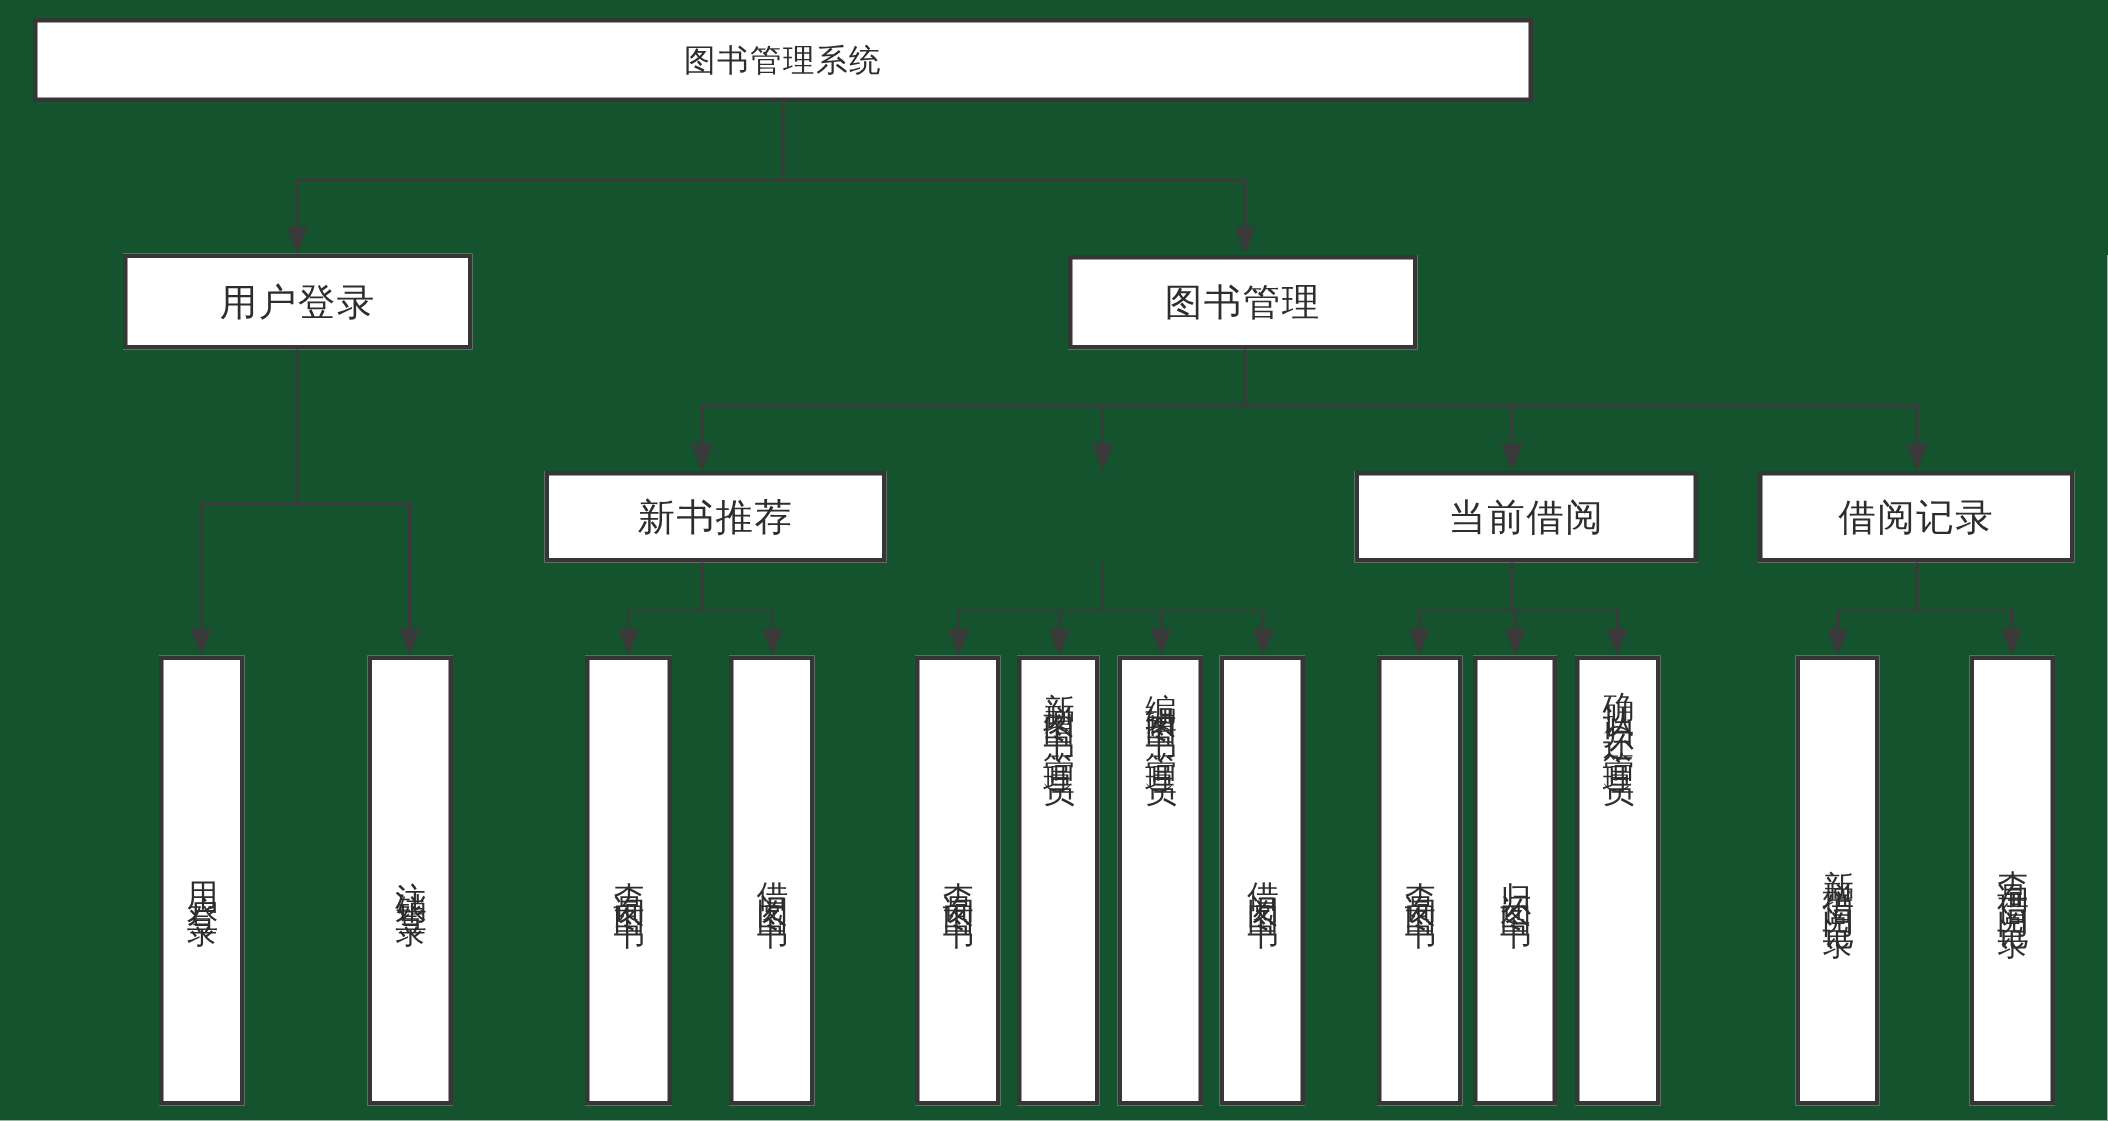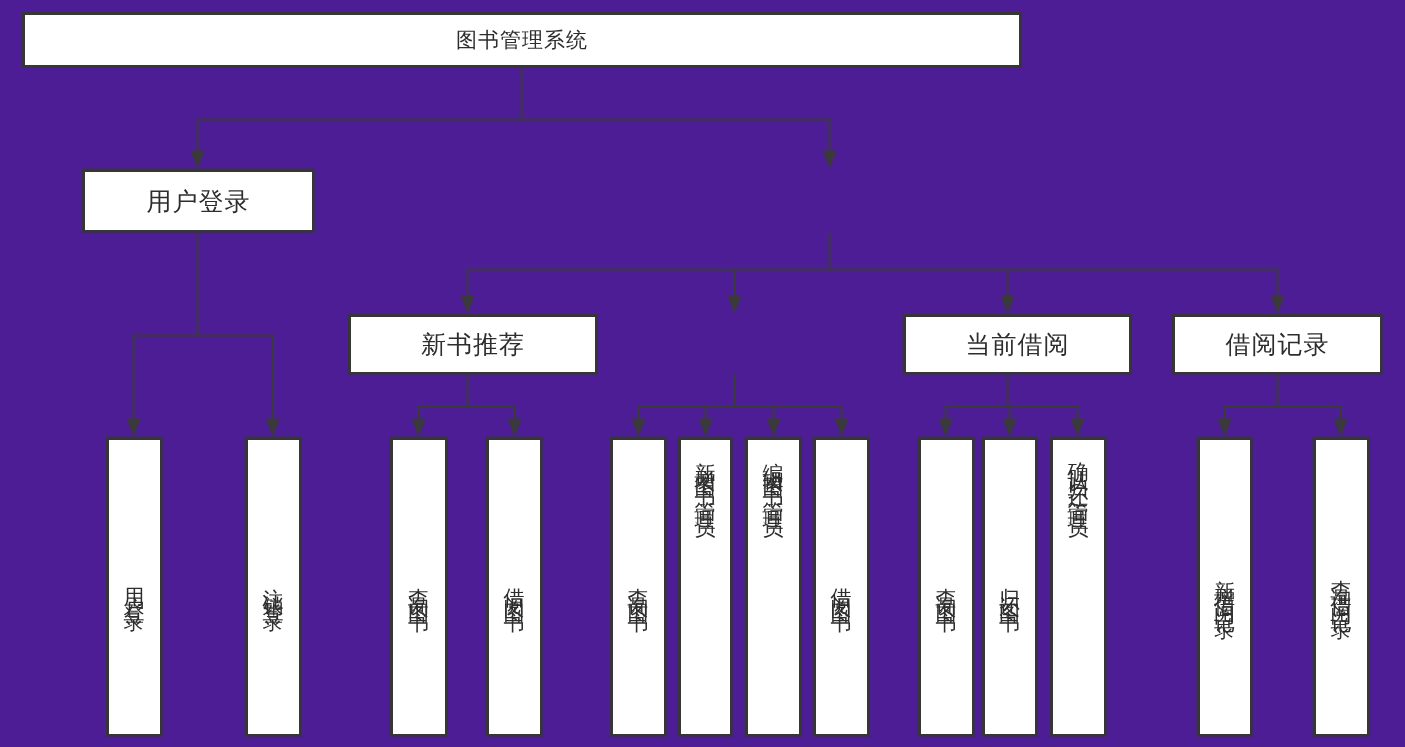--- a/index.html
+++ b/index.html
@@ -1,17 +1,17 @@
 <!DOCTYPE html>
 <html><head>
 <meta charset="utf-8">
 <style>
   html,body{margin:0;padding:0;background:#fff;}
   #stage{
-    position:relative;width:1405px;height:747px;background:#4c1d95;overflow:hidden;
+    position:relative;width:1405px;height:747px;background:#14532d;overflow:hidden;
     font-family:"Liberation Sans","DejaVu Sans",sans-serif;
   }
   .box{
     position:absolute;background:#fff;border:3px solid #363636;box-sizing:border-box;
     display:flex;align-items:center;justify-content:center;
     color:#2d2d2d;white-space:nowrap;
   }
   .lvl{font-size:25px;letter-spacing:1px;}
   .root{font-size:21px;letter-spacing:1px;}
   .leaf{font-size:21px;}
@@ -39,22 +39,25 @@
 
 <div id="stage">
 
   <div class="box root" style="left:22px;top:12px;width:1000px;height:56px;">
     <span>图书管理系统</span>
   </div>
 
   <div class="box lvl" style="left:82px;top:169px;width:233px;height:64px;">
     <span>用户登录</span>
   </div>
+  <div class="box lvl" style="left:712px;top:170px;width:233px;height:63px;">
+    <span>图书管理</span>
+  </div>
 
-  <div class="box lvl" style="left:348px;top:314px;width:250px;height:61px;">
+  <div class="box lvl" style="left:363px;top:314px;width:228px;height:61px;">
     <span>新书推荐</span>
   </div>
   <div class="box lvl" style="left:903px;top:314px;width:229px;height:61px;">
     <span>当前借阅</span>
   </div>
   <div class="box lvl" style="left:1172px;top:314px;width:211px;height:61px;">
     <span>借阅记录</span>
   </div>
 
   <div class="box leaf" style="left:106px;top:437px;width:57px;height:300px;">

